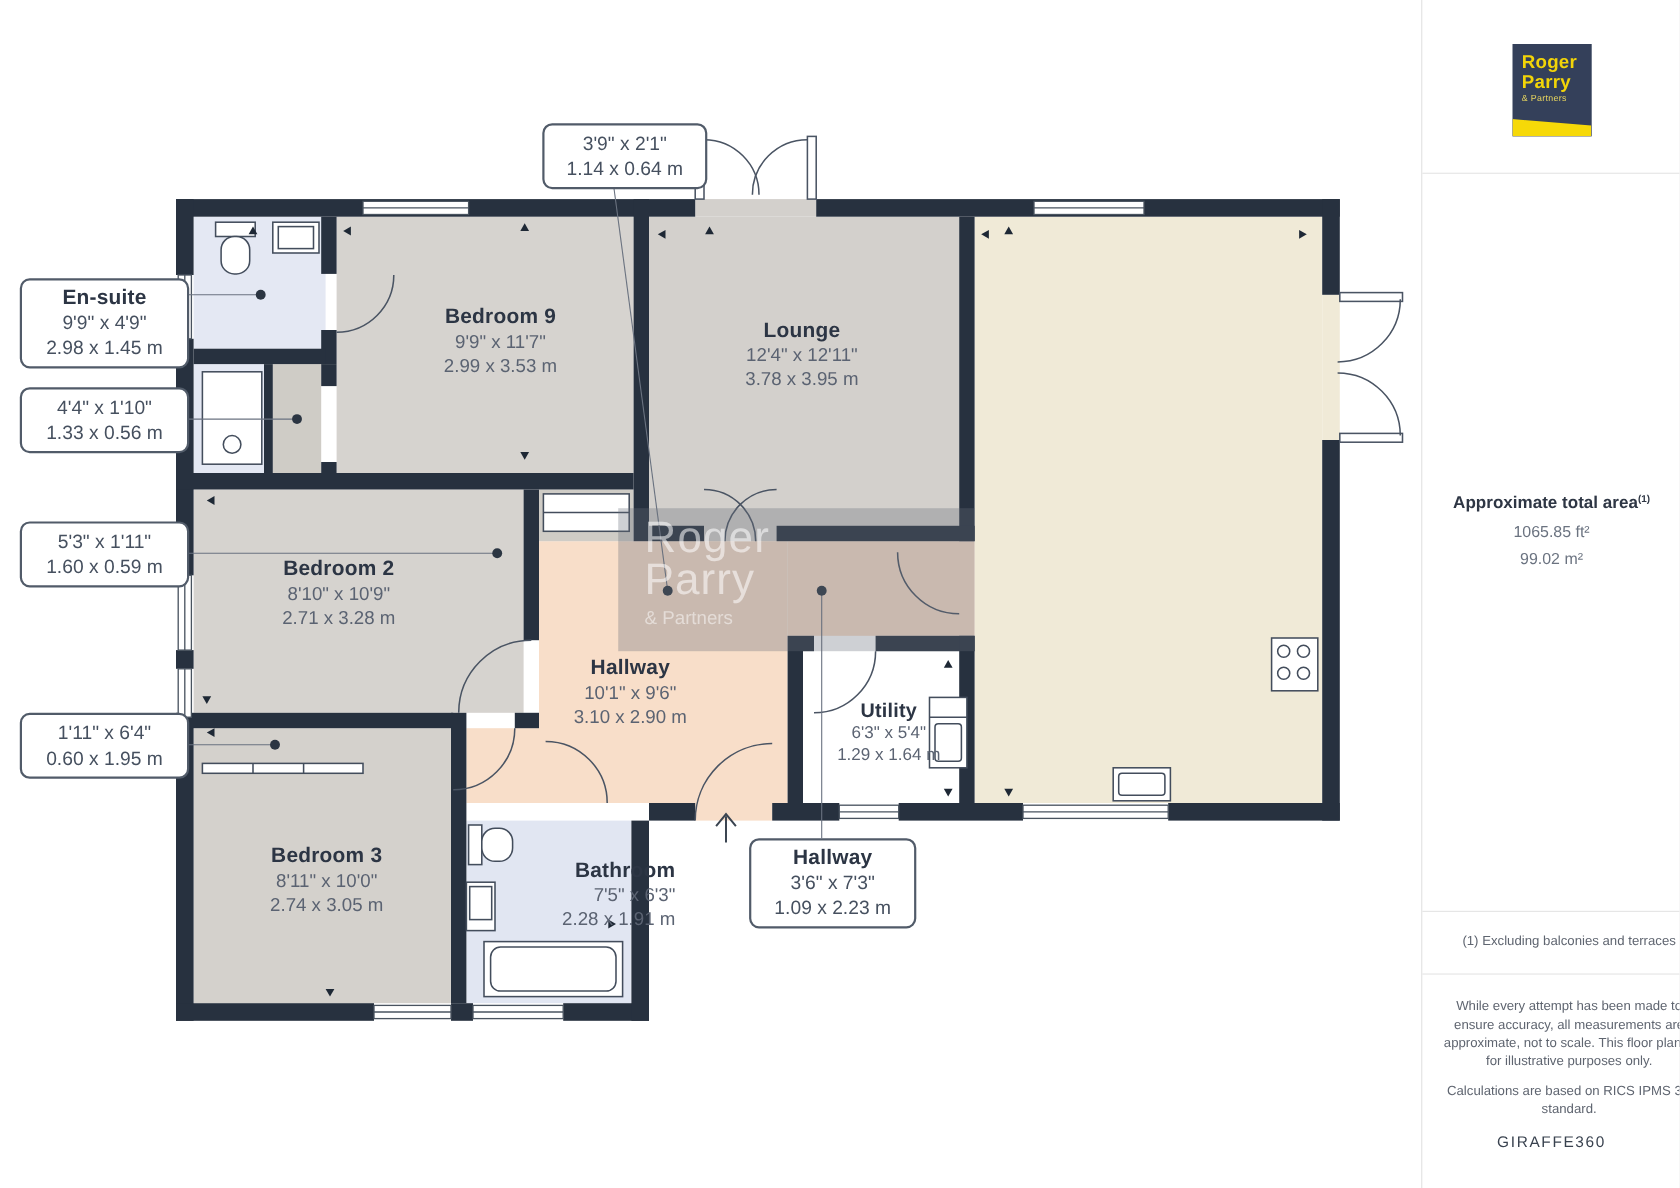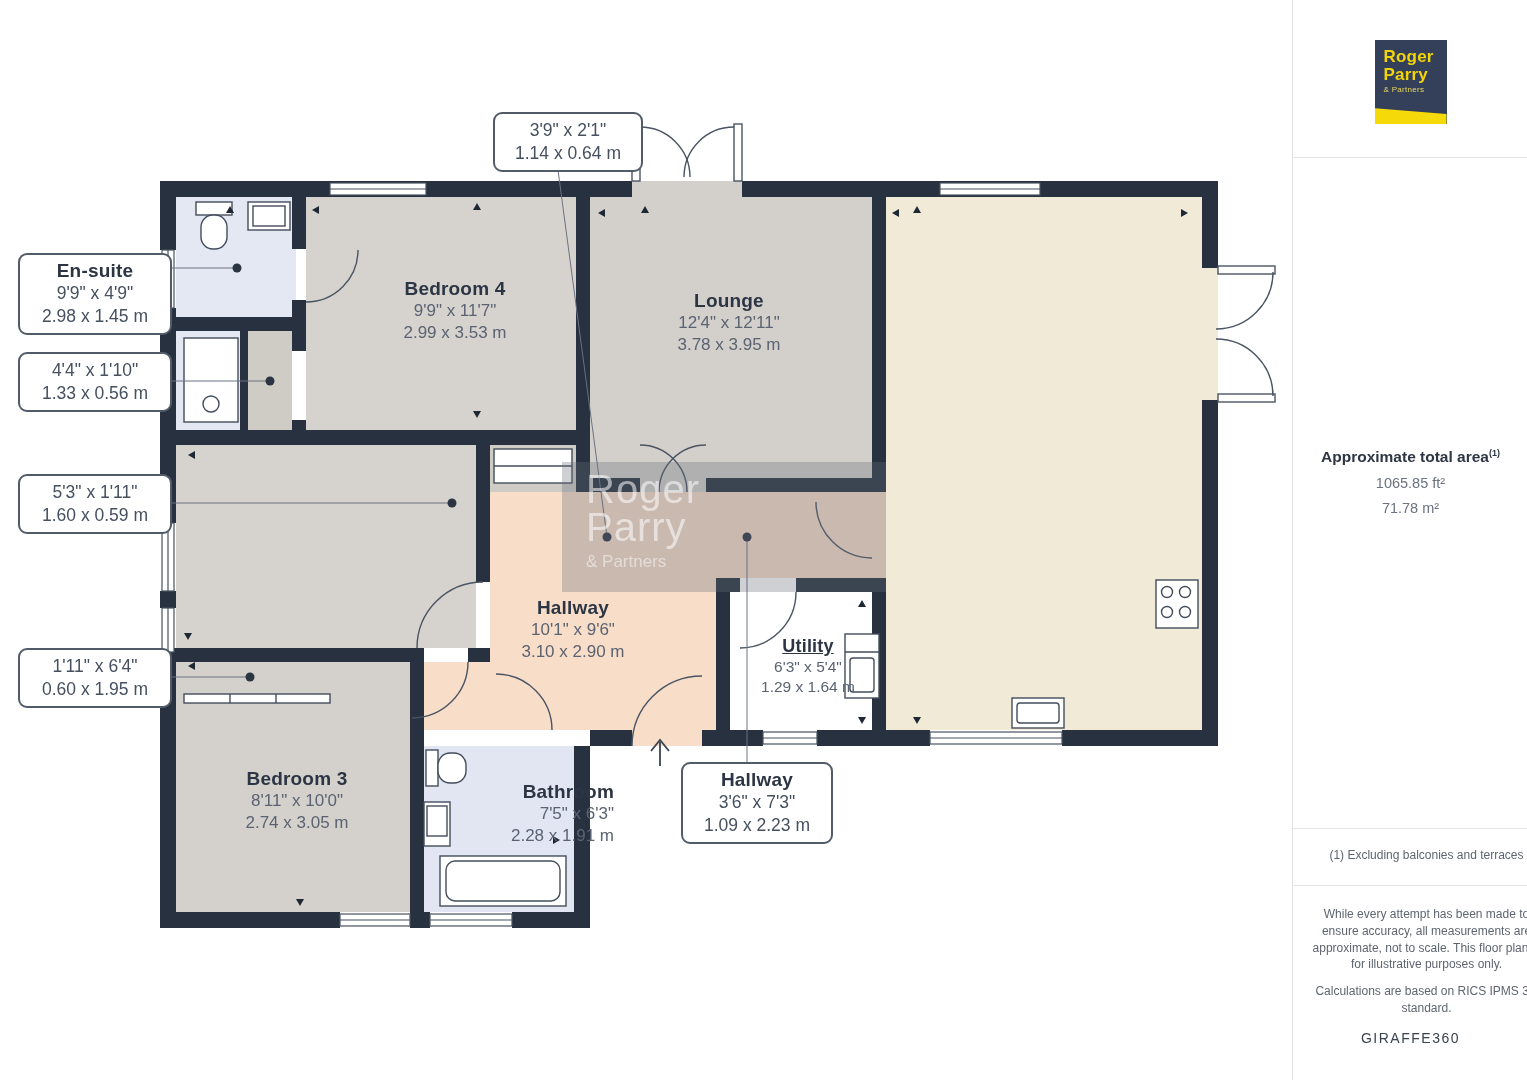--- a/index.html
+++ b/index.html
@@ -10,21 +10,21 @@
   
   .watermark{position:absolute;left:562px;top:462px;width:324px;height:130px;
              background:rgba(104,110,122,.32);z-index:5;}
   .watermark .wm-inner{padding:8px 0 0 24px;color:rgba(255,255,255,.55);}
   .wm-big{font-size:40px;line-height:.95;letter-spacing:1px;}
   .wm-small{font-size:17px;margin-top:6px;color:rgba(255,255,255,.5);}
   
   .room-label{position:absolute;z-index:6;text-align:center;}
   .label-title{font-size:19px;font-weight:bold;color:#2c3544;letter-spacing:.2px;}
   .label-dim{font-size:17px;color:#5b6372;line-height:1.32;}
-  .room-label.small .label-title{font-size:18px;text-decoration:underline;}
+  .room-label.small .label-title{font-size:18px;}
   .room-label.small .label-dim{font-size:15.5px;}
   
   .callout{position:absolute;z-index:8;background:#fff;border:2px solid #515b69;border-radius:9px;
            padding:5px 8px;text-align:center;}
   .callout .label-title{font-size:19px;}
   .callout .label-dim{font-size:17.5px;color:#46505f;}
   
   #sidebar{position:absolute;left:1292px;top:0;width:235px;height:1080px;border-left:1px solid #e2e2e2;}
   .divider{position:absolute;left:0;width:100%;height:0;border-top:1px solid #e4e4e4;}
   #logo{position:absolute;left:50%;transform:translateX(-50%);top:40px;width:72px;height:84px;
@@ -222,28 +222,33 @@
 
     <div class="watermark">
       <div class="wm-inner">
         <div class="wm-big">Roger</div>
         <div class="wm-big">Parry</div>
         <div class="wm-small">&amp; Partners</div>
       </div>
     </div>
 
     <div class="room-label" style="left:355px;top:278px;width:200px;">
-      <div class="label-title">Bedroom 4</div>
+      <div class="label-title">Bedroom 9</div>
       <div class="label-dim">9'9" x 11'7"</div>
       <div class="label-dim">2.99 x 3.53 m</div>
     </div>
     <div class="room-label" style="left:629px;top:290px;width:200px;">
       <div class="label-title">Lounge</div>
       <div class="label-dim">12'4" x 12'11"</div>
       <div class="label-dim">3.78 x 3.95 m</div>
+    </div>
+    <div class="room-label" style="left:208px;top:507px;width:200px;">
+      <div class="label-title">Bedroom 2</div>
+      <div class="label-dim">8'10" x 10'9"</div>
+      <div class="label-dim">2.71 x 3.28 m</div>
     </div>
     <div class="room-label" style="left:473px;top:597px;width:200px;">
       <div class="label-title">Hallway</div>
       <div class="label-dim">10'1" x 9'6"</div>
       <div class="label-dim">3.10 x 2.90 m</div>
     </div>
     <div class="room-label small" style="left:733px;top:636px;width:150px;">
       <div class="label-title">Utility</div>
       <div class="label-dim">6'3" x 5'4"</div>
       <div class="label-dim">1.29 x 1.64 m</div>
@@ -294,21 +299,21 @@
         <div>Parry</div>
         <div class="logo-sub">&amp; Partners</div>
       </div>
       <div class="logo-wedge"></div>
     </div>
     <div class="divider" style="top:157px;"></div>
 
     <div class="side-center" style="top:448px;">
       <div class="area-title"><span>Approximate total area</span><sup>(1)</sup></div>
       <div class="area-val">1065.85 ft²</div>
-      <div class="area-val">71.78 m²</div>
+      <div class="area-val">99.02 m²</div>
     </div>
 
     <div class="divider" style="top:828px;"></div>
     <div class="side-center side-note" style="top:847px;">(1) Excluding balconies and terraces</div>
     <div class="divider" style="top:885px;"></div>
 
     <div class="side-center side-note" style="top:906px;">While every attempt has been made to ensure accuracy, all measurements are approximate, not to scale. This floor plan is for illustrative purposes only.</div>
     <div class="side-center side-note" style="top:983px;">Calculations are based on RICS IPMS 3C standard.</div>
     <div class="side-center brand" style="top:1030px;">
       <span>GIRAFFE</span><b>360</b>

